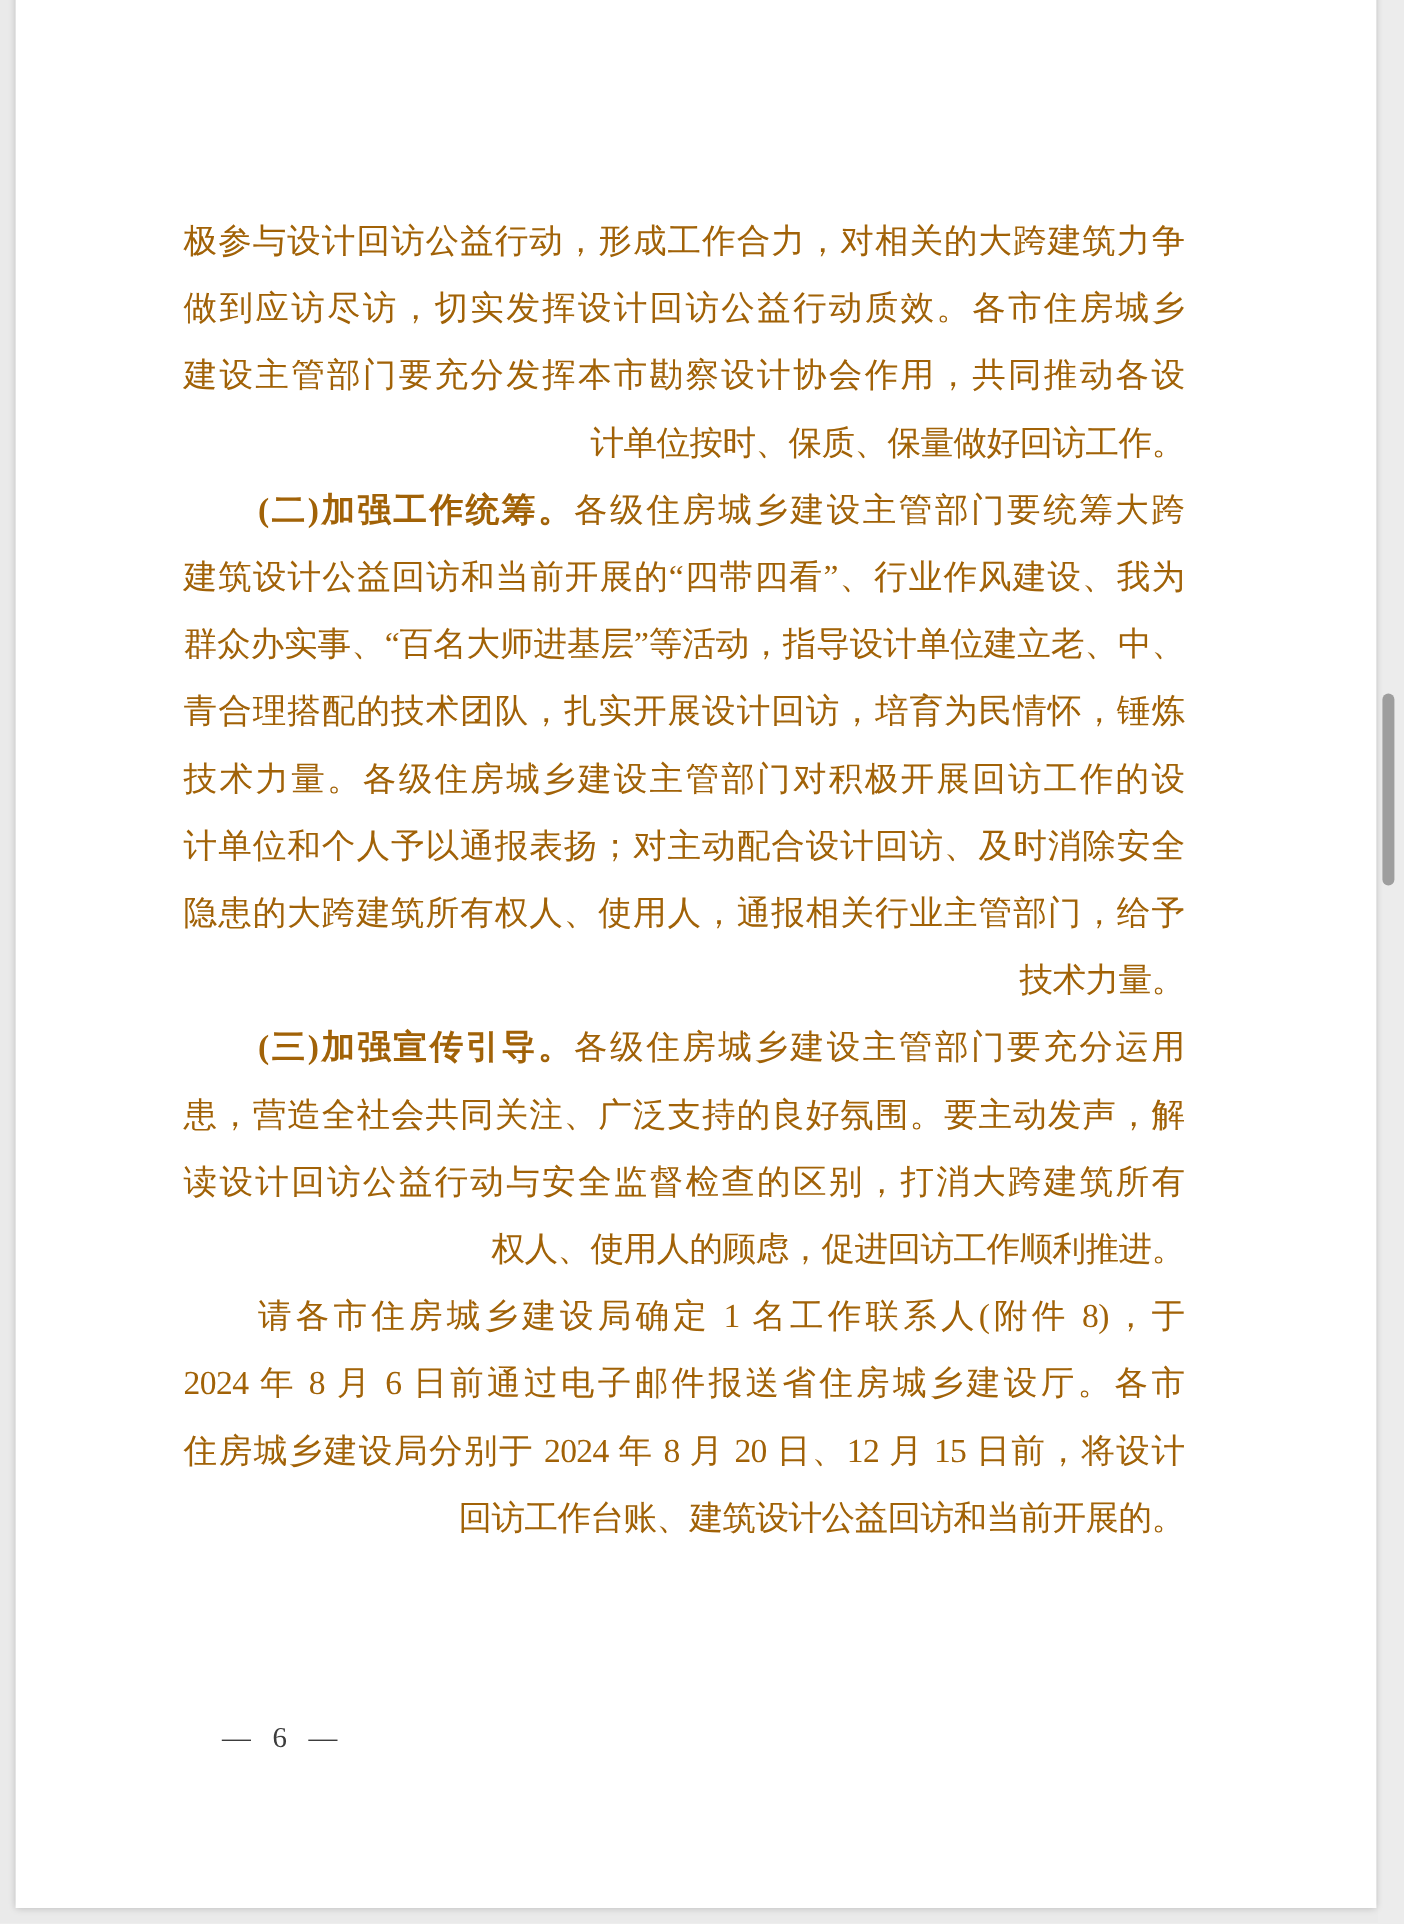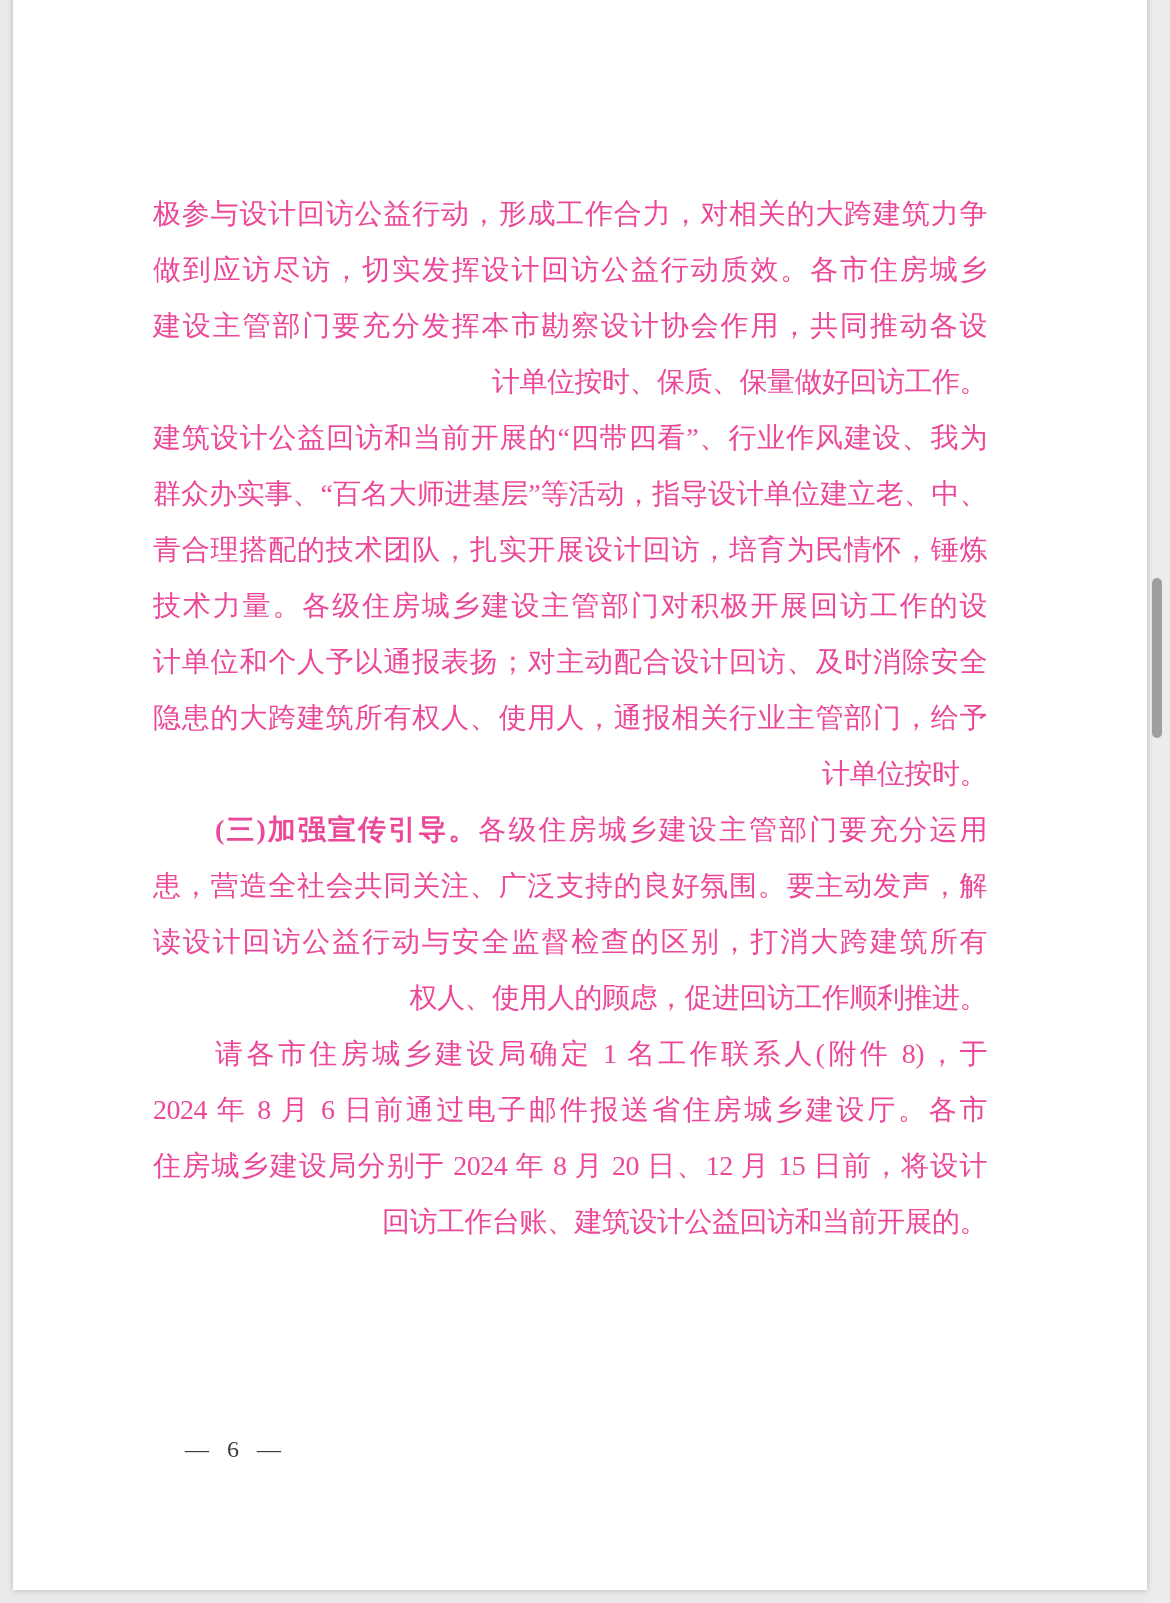--- a/index.html
+++ b/index.html
@@ -21,23 +21,23 @@
     left: 13px;
     top: -30px;
     width: 1134px;
     height: 1620px;
     background: #ffffff;
     box-shadow: 0 0 6px rgba(0,0,0,0.22);
   }
   .textblock {
     position: absolute;
     left: 140px;   
-    top: 216px;    
+    top: 204px;    
     width: 834px;
-    color: #ec4899;
+    color: #a16207;
     font-size: 28px;
     letter-spacing: -0.5px;
   }
   .ln {
     height: 56px;
     line-height: 56px;
     white-space: nowrap;
     text-align: right;
   }
   .ln.j {
@@ -84,27 +84,28 @@
 
 <div class="viewer">
   <div class="scrollbar-track"></div>
 
   <div class="page">
     <div class="textblock">
       <div class="ln j"><span class="b"></span><span>极参与设计回访公益行动，形成工作合力，对相关的大跨建筑力争</span></div>
       <div class="ln j"><span class="b"></span><span>做到应访尽访，切实发挥设计回访公益行动质效。各市住房城乡</span></div>
       <div class="ln j"><span class="b"></span><span>建设主管部门要充分发挥本市勘察设计协会作用，共同推动各设</span></div>
       <div class="ln"><span class="b"></span><span>计单位按时、保质、保量做好回访工作。</span></div>
+      <div class="ln j ind"><span class="b">(二)加强工作统筹。</span><span>各级住房城乡建设主管部门要统筹大跨</span></div>
       <div class="ln j"><span class="b"></span><span>建筑设计公益回访和当前开展的“四带四看”、行业作风建设、我为</span></div>
       <div class="ln j"><span class="b"></span><span>群众办实事、“百名大师进基层”等活动，指导设计单位建立老、中、</span></div>
       <div class="ln j"><span class="b"></span><span>青合理搭配的技术团队，扎实开展设计回访，培育为民情怀，锤炼</span></div>
       <div class="ln j"><span class="b"></span><span>技术力量。各级住房城乡建设主管部门对积极开展回访工作的设</span></div>
       <div class="ln j"><span class="b"></span><span>计单位和个人予以通报表扬；对主动配合设计回访、及时消除安全</span></div>
       <div class="ln j"><span class="b"></span><span>隐患的大跨建筑所有权人、使用人，通报相关行业主管部门，给予</span></div>
-      <div class="ln"><span class="b"></span><span>计单位按时。</span></div>
+      <div class="ln"><span class="b"></span><span>技术力量。</span></div>
       <div class="ln j ind"><span class="b">(三)加强宣传引导。</span><span>各级住房城乡建设主管部门要充分运用</span></div>
       <div class="ln j"><span class="b"></span><span>患，营造全社会共同关注、广泛支持的良好氛围。要主动发声，解</span></div>
       <div class="ln j"><span class="b"></span><span>读设计回访公益行动与安全监督检查的区别，打消大跨建筑所有</span></div>
       <div class="ln"><span class="b"></span><span>权人、使用人的顾虑，促进回访工作顺利推进。</span></div>
       <div class="ln j ind"><span class="b"></span><span>请各市住房城乡建设局确定 1 名工作联系人(附件 8)，于</span></div>
       <div class="ln j"><span class="b"></span><span>2024 年 8 月 6 日前通过电子邮件报送省住房城乡建设厅。各市</span></div>
       <div class="ln j"><span class="b"></span><span>住房城乡建设局分别于 2024 年 8 月 20 日、12 月 15 日前，将设计</span></div>
       <div class="ln"><span class="b"></span><span>回访工作台账、建筑设计公益回访和当前开展的。</span></div>
     </div>
 

